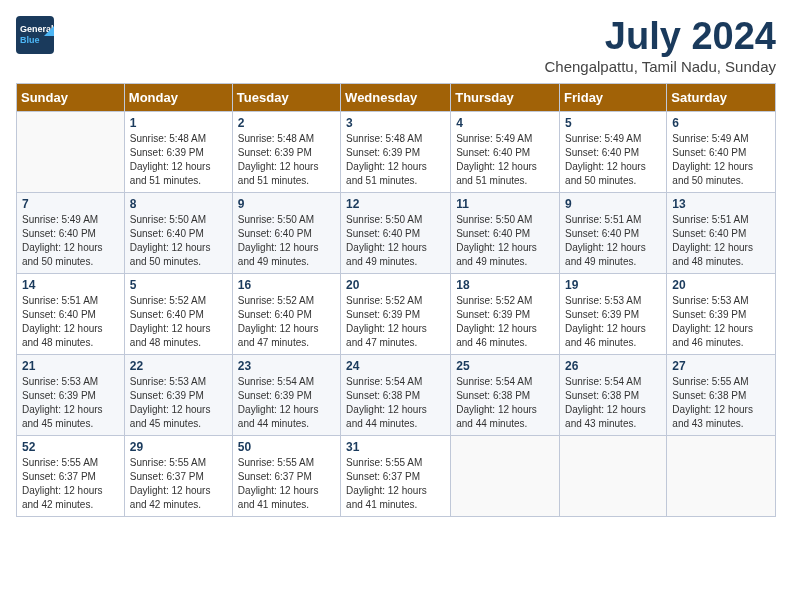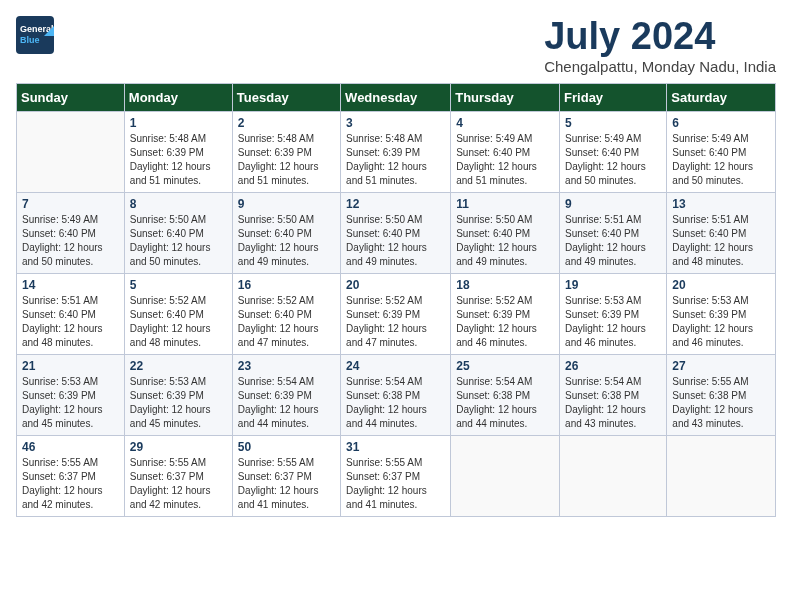--- a/index.html
+++ b/index.html
@@ -15,37 +15,38 @@
       justify-content: space-between;
       align-items: flex-start;
       margin-bottom: 8px;
     }
     .logo {
       display: flex;
       flex-direction: column;
       align-items: flex-start;
     }
     .title-block {
+      text-align: right;
     }
     .month-title {
       font-size: 38px;
       font-weight: bold;
       color: #1a3a5c;
       line-height: 1.1;
     }
     .location {
       font-size: 15px;
       color: #444;
     }
     table {
       width: 100%;
       border-collapse: collapse;
     }
     thead tr {
-      background: #14532d;
+      background: #a16207;
       color: #fff;
     }
     thead th {
       padding: 6px 4px;
       font-size: 13px;
       font-weight: bold;
       text-align: left;
       border: 1px solid #c0c8d8;
     }
     tbody tr {
@@ -90,21 +91,21 @@
       <svg width="38" height="38" viewBox="0 0 38 38">
         <rect width="38" height="38" rx="4" fill="#1a3a5c"></rect>
         <text x="4" y="16" font-size="9" fill="white" font-family="Arial" font-weight="bold">General</text>
         <text x="4" y="27" font-size="9" fill="#4db6f5" font-family="Arial" font-weight="bold">Blue</text>
         <polygon points="28,20 38,20 38,10" fill="#4db6f5"></polygon>
       </svg>
     </div>
   </div>
   <div class="title-block">
     <div class="month-title">July 2024</div>
-    <div class="location">Chengalpattu, Monday Nadu, India</div>
+    <div class="location">Chengalpattu, Tamil Nadu, Sunday</div>
   </div>
 </div>
 
 <table>
   <thead>
     <tr>
     <th>Sunday</th>
         <th>Monday</th>
         <th>Tuesday</th>
         <th>Wednesday</th>
@@ -307,21 +308,21 @@
         <td>
           <span class="day-num">27</span>
           <div class="day-info" style="white-space: pre-line;">Sunrise: 5:55 AM
 Sunset: 6:38 PM
 Daylight: 12 hours
 and 43 minutes.</div>
         </td>
       </tr>
       <tr>
         <td>
-          <span class="day-num">46</span>
+          <span class="day-num">52</span>
           <div class="day-info" style="white-space: pre-line;">Sunrise: 5:55 AM
 Sunset: 6:37 PM
 Daylight: 12 hours
 and 42 minutes.</div>
         </td>
         <td>
           <span class="day-num">29</span>
           <div class="day-info" style="white-space: pre-line;">Sunrise: 5:55 AM
 Sunset: 6:37 PM
 Daylight: 12 hours

